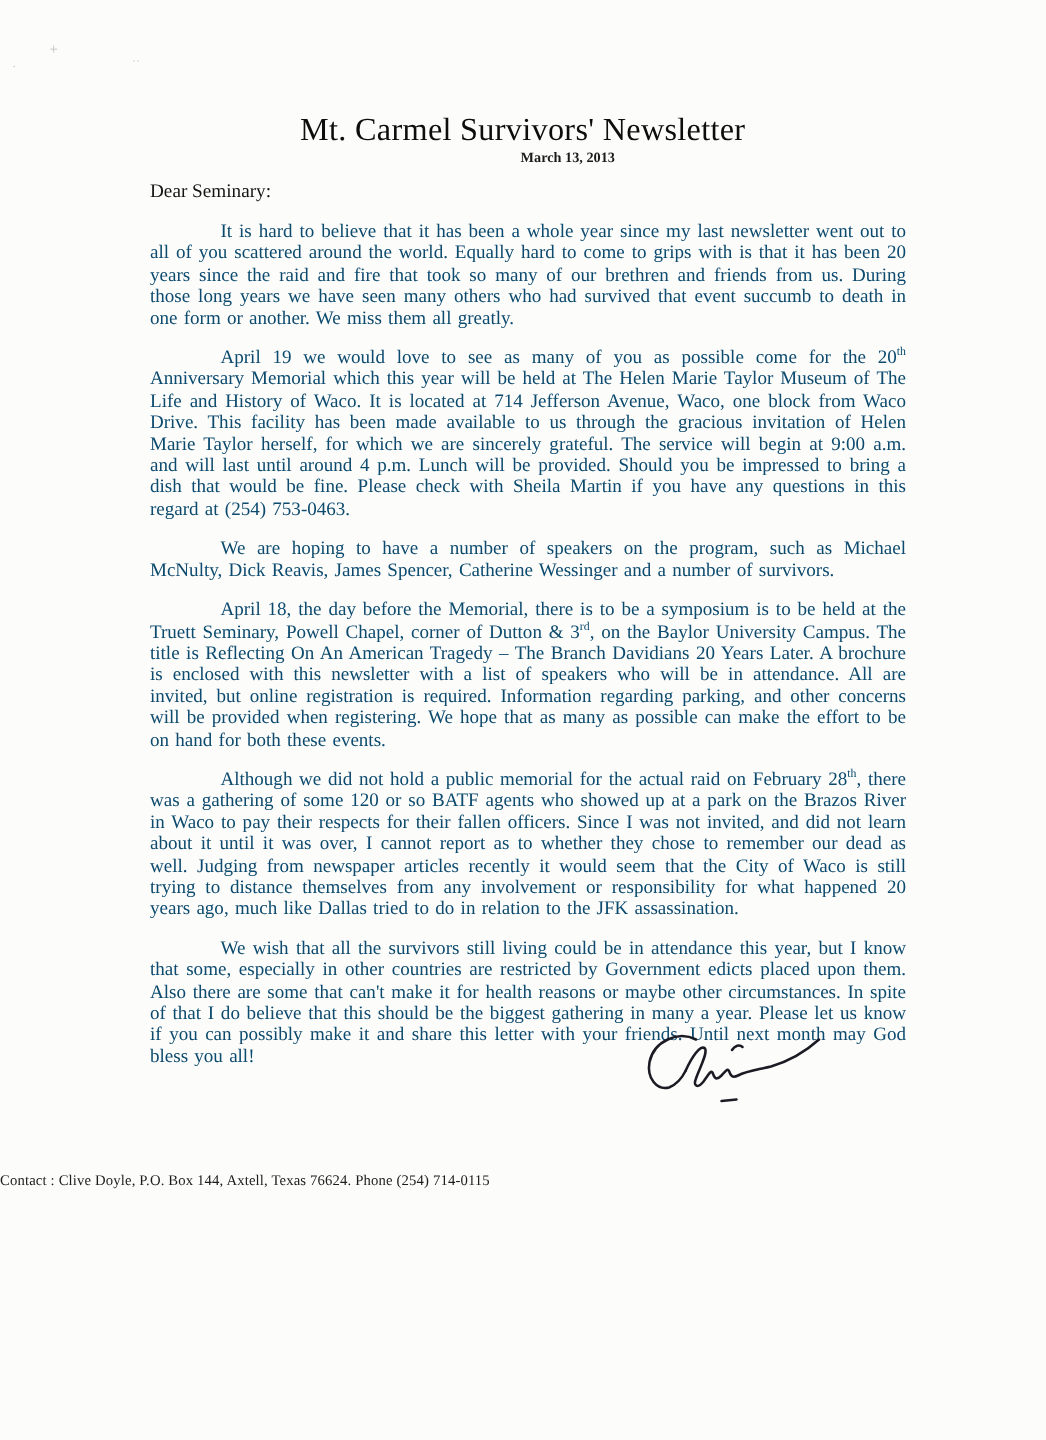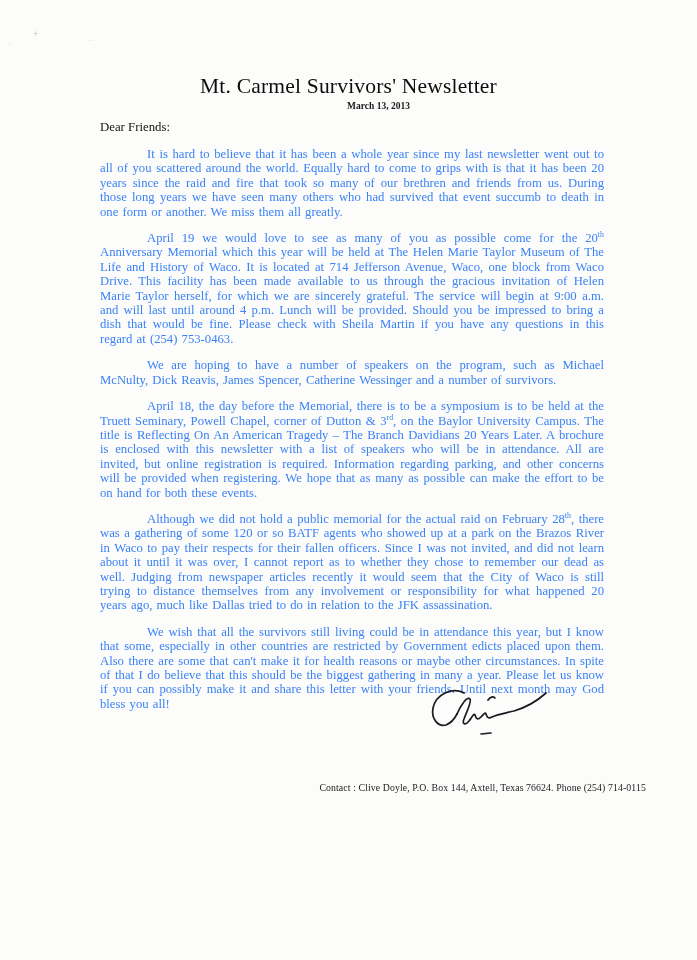--- a/index.html
+++ b/index.html
@@ -25,51 +25,51 @@
     position:absolute;top:120px;left:100px;
     font-size:12.8px;color:#141414;
   }
   .bodytext{
     position:absolute;top:147px;left:100px;width:504px;
   }
   .bodytext p{
     margin:0 0 12px 0;
     font-size:12.7px;line-height:14.4px;
     text-align:justify;text-indent:47px;
-    color:#3b82f6;
+    color:#0c4a6e;
     word-spacing:1px;
   }
   .bodytext p b, .bodytext p .b{font-weight:normal;}
   sup{font-size:.62em;line-height:0;}
   .signature{
     position:absolute;top:686px;left:424px;width:150px;height:60px;
   }
   .signature svg{display:block;}
   .contact{
     position:absolute;top:782px;left:0;width:646px;
-    text-align:right;font-size:9.8px;color:#1c1c1c;
+    text-align:left;font-size:9.8px;color:#1c1c1c;
     letter-spacing:.1px;
   }
   .artifact{position:absolute;color:#c6c6c6;font-size:9px;line-height:9px;}
   .a1{top:29px;left:33px;font-size:10px;color:#bdbdbd;}
   .a2{top:40px;left:8px;}
   .a3{top:36px;left:88px;font-size:8px;color:#d2d2d2;}
 </style>
 </head>
 <body>
 
 <div class="page">
 
   <span class="artifact a1">+</span>
   <span class="artifact a2">·</span>
   <span class="artifact a3">··</span>
 
   <div class="title">Mt. Carmel Survivors' Newsletter</div>
   <div class="date">March 13, 2013</div>
-  <div class="salutation">Dear Friends:</div>
+  <div class="salutation">Dear Seminary:</div>
 
   <div class="bodytext">
     <p><span>It is hard to believe that it has been a whole year since my last newsletter went out to all of you scattered around the world. Equally hard to come to grips with is that it has been 20 years since the raid and fire that took so many of our brethren and friends from us. During those long years we have seen many others who had survived that event succumb to death in one form or another. We miss them all greatly.</span></p>
     <p><span class="b">April 19</span><span> we would love to see as many of you as possible come for the 20</span><sup>th</sup><span> Anniversary Memorial which this year will be held at </span><span class="b">The Helen Marie Taylor Museum of The Life and History of Waco.</span><span> It is located at </span><span class="b">714 Jefferson Avenue, Waco,</span><span> one block from Waco Drive. This facility has been made available to us through the gracious invitation of Helen Marie Taylor herself, for which we are sincerely grateful. The service will begin at 9:00 a.m. and will last until around 4 p.m. Lunch will be provided. Should you be impressed to bring a dish that would be fine. Please check with Sheila Martin if you have any questions in this regard at (254) 753-0463.</span></p>
     <p><span>We are hoping to have a number of speakers on the program, such as Michael McNulty, Dick Reavis, James Spencer, Catherine Wessinger and a number of survivors.</span></p>
     <p><span class="b">April 18</span><span>, the day before the Memorial, there is to be a symposium is to be held at the </span><span class="b">Truett Seminary, Powell Chapel, corner of Dutton &amp; 3</span><sup class="b">rd</sup><span class="b">, on the Baylor University Campus.</span><span> The title is </span><span class="b">Reflecting On An American Tragedy – The Branch Davidians 20 Years Later.</span><span> A brochure is enclosed with this newsletter with a list of speakers who will be in attendance. All are invited, but online registration is required. Information regarding parking, and other concerns will be provided when registering. We hope that as many as possible can make the effort to be on hand for both these events.</span></p>
     <p><span>Although we did not hold a public memorial for the actual raid on February 28</span><sup>th</sup><span>, there was a gathering of some 120 or so BATF agents who showed up at a park on the Brazos River in Waco to pay their respects for their fallen officers. Since I was not invited, and did not learn about it until it was over, I cannot report as to whether they chose to remember our dead as well. Judging from newspaper articles recently it would seem that the City of Waco is still trying to distance themselves from any involvement or responsibility for what happened 20 years ago, much like Dallas tried to do in relation to the JFK assassination.</span></p>
     <p><span>We wish that all the survivors still living could be in attendance this year, but I know that some, especially in other countries are restricted by Government edicts placed upon them. Also there are some that can't make it for health reasons or maybe other circumstances. In spite of that I do believe that this should be the biggest gathering in many a year. Please let us know if you can possibly make it and share this letter with your friends. Until next month may God bless you all!</span></p>
   </div>
 

